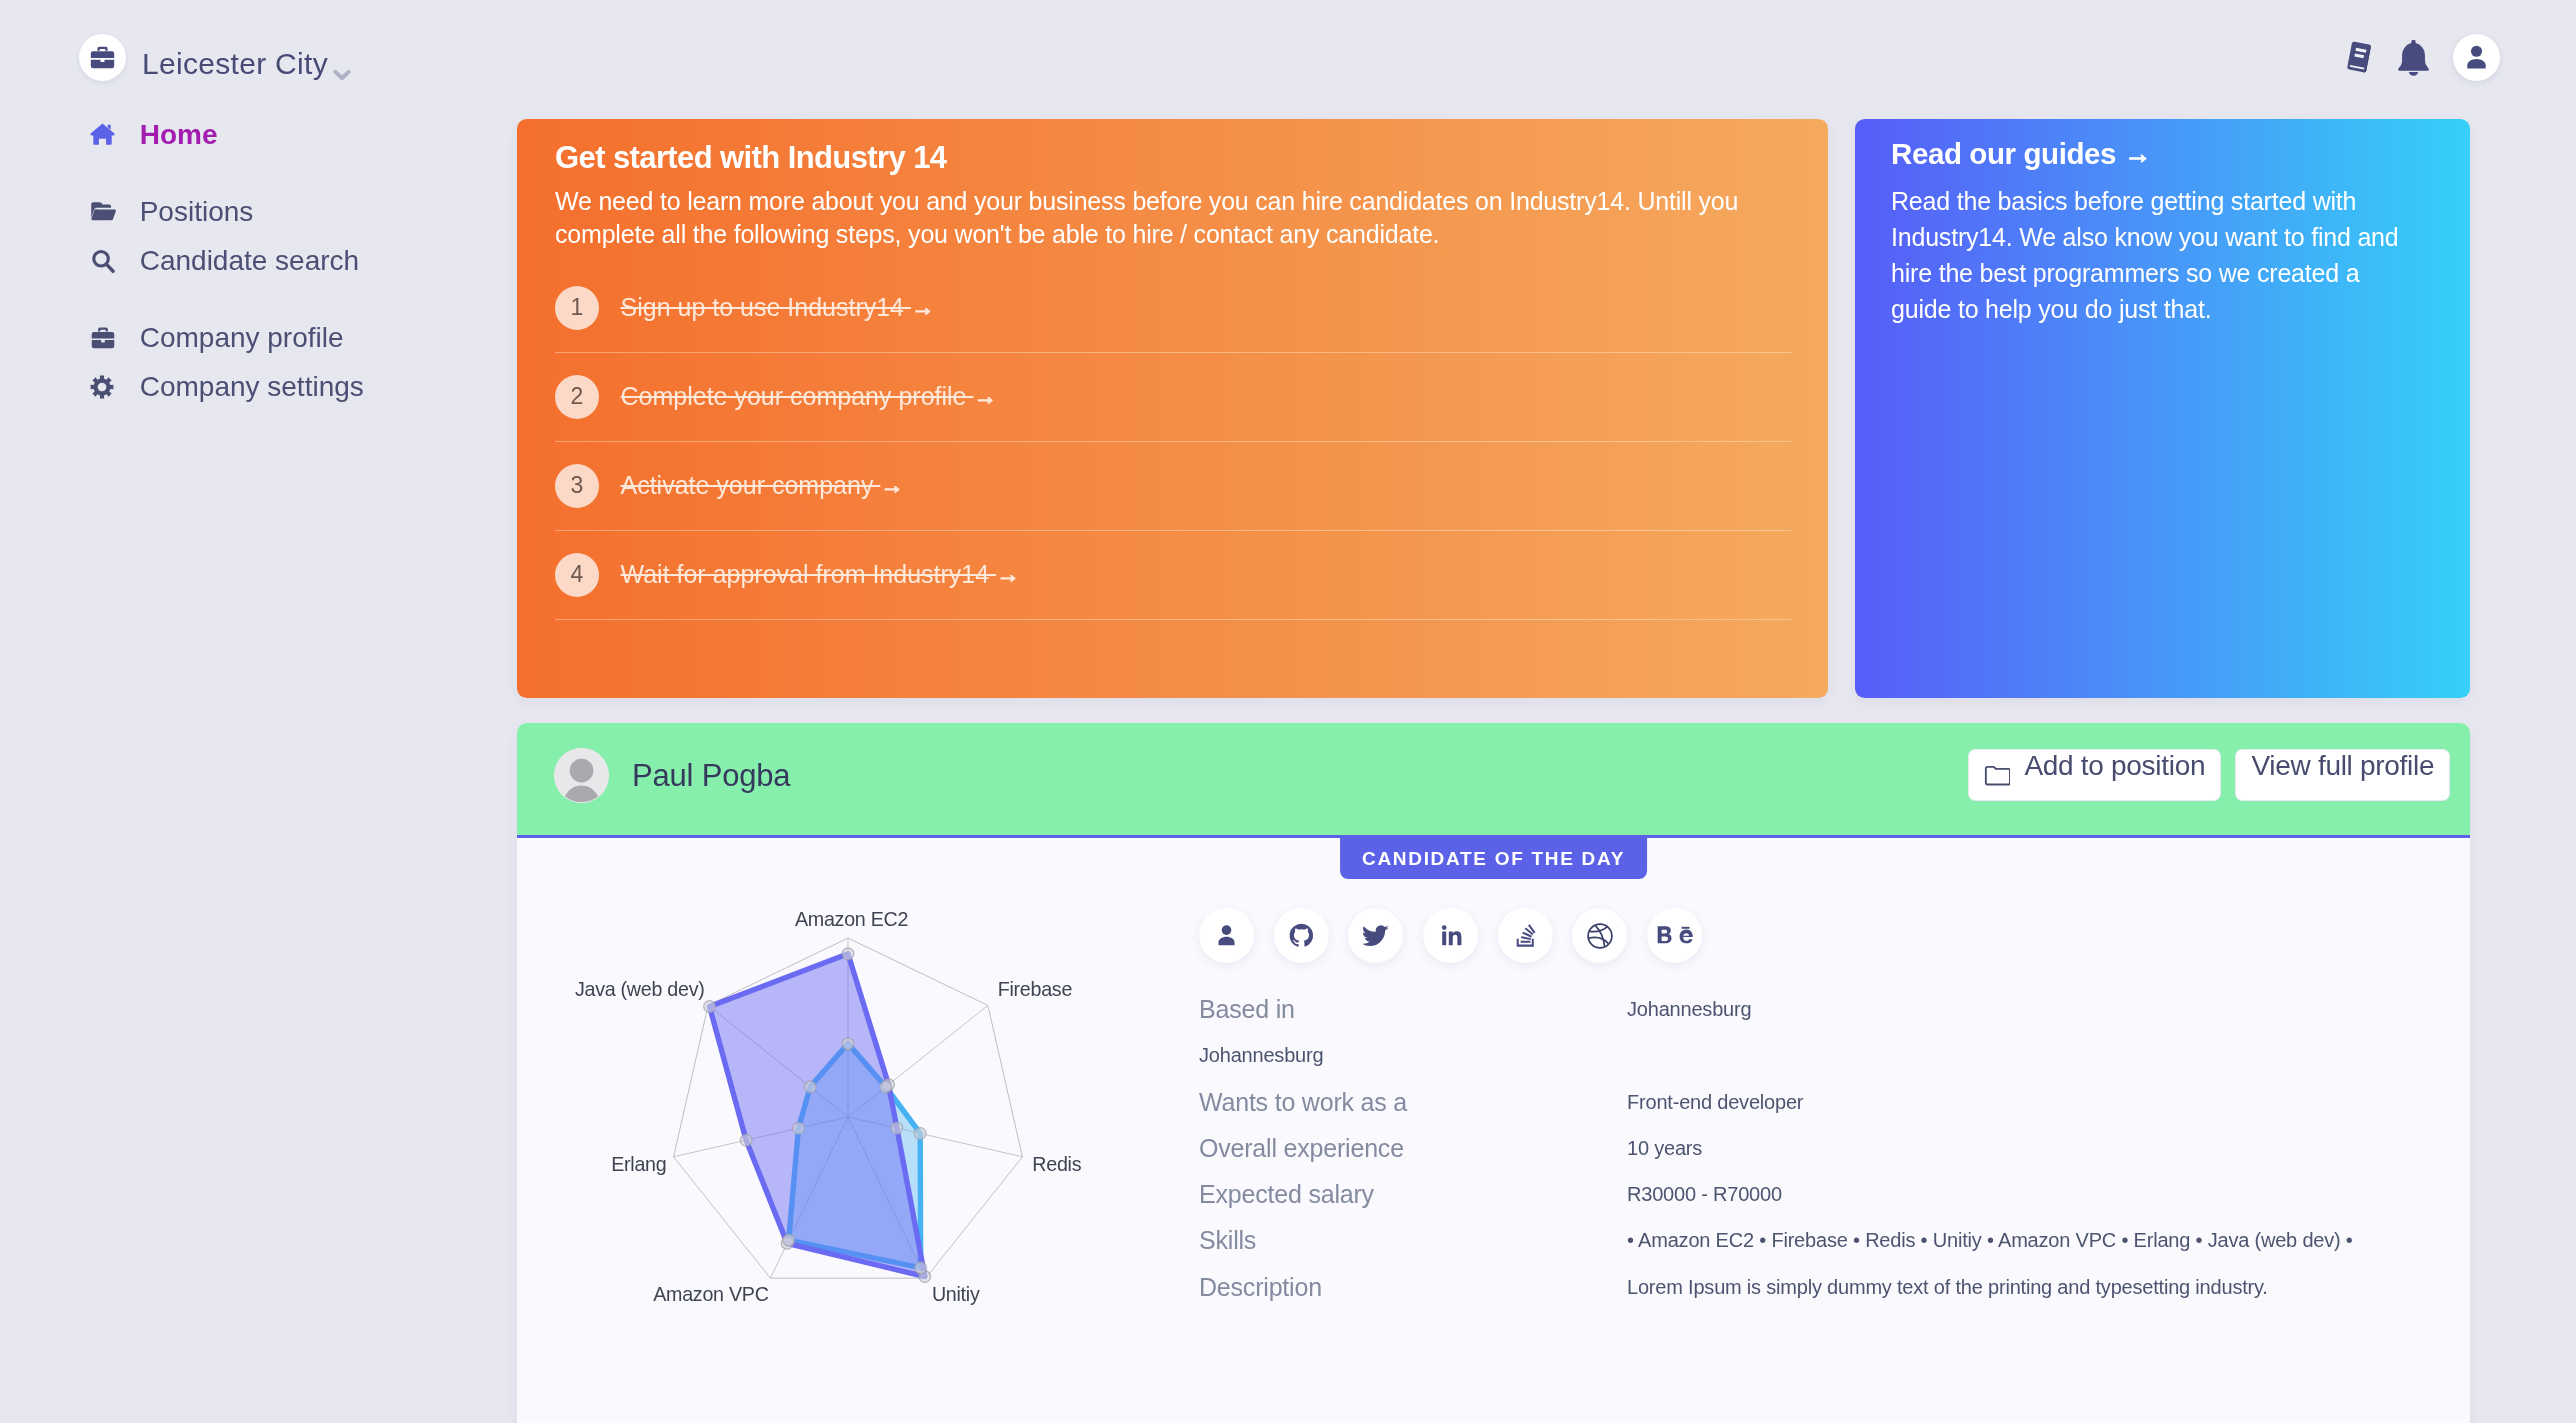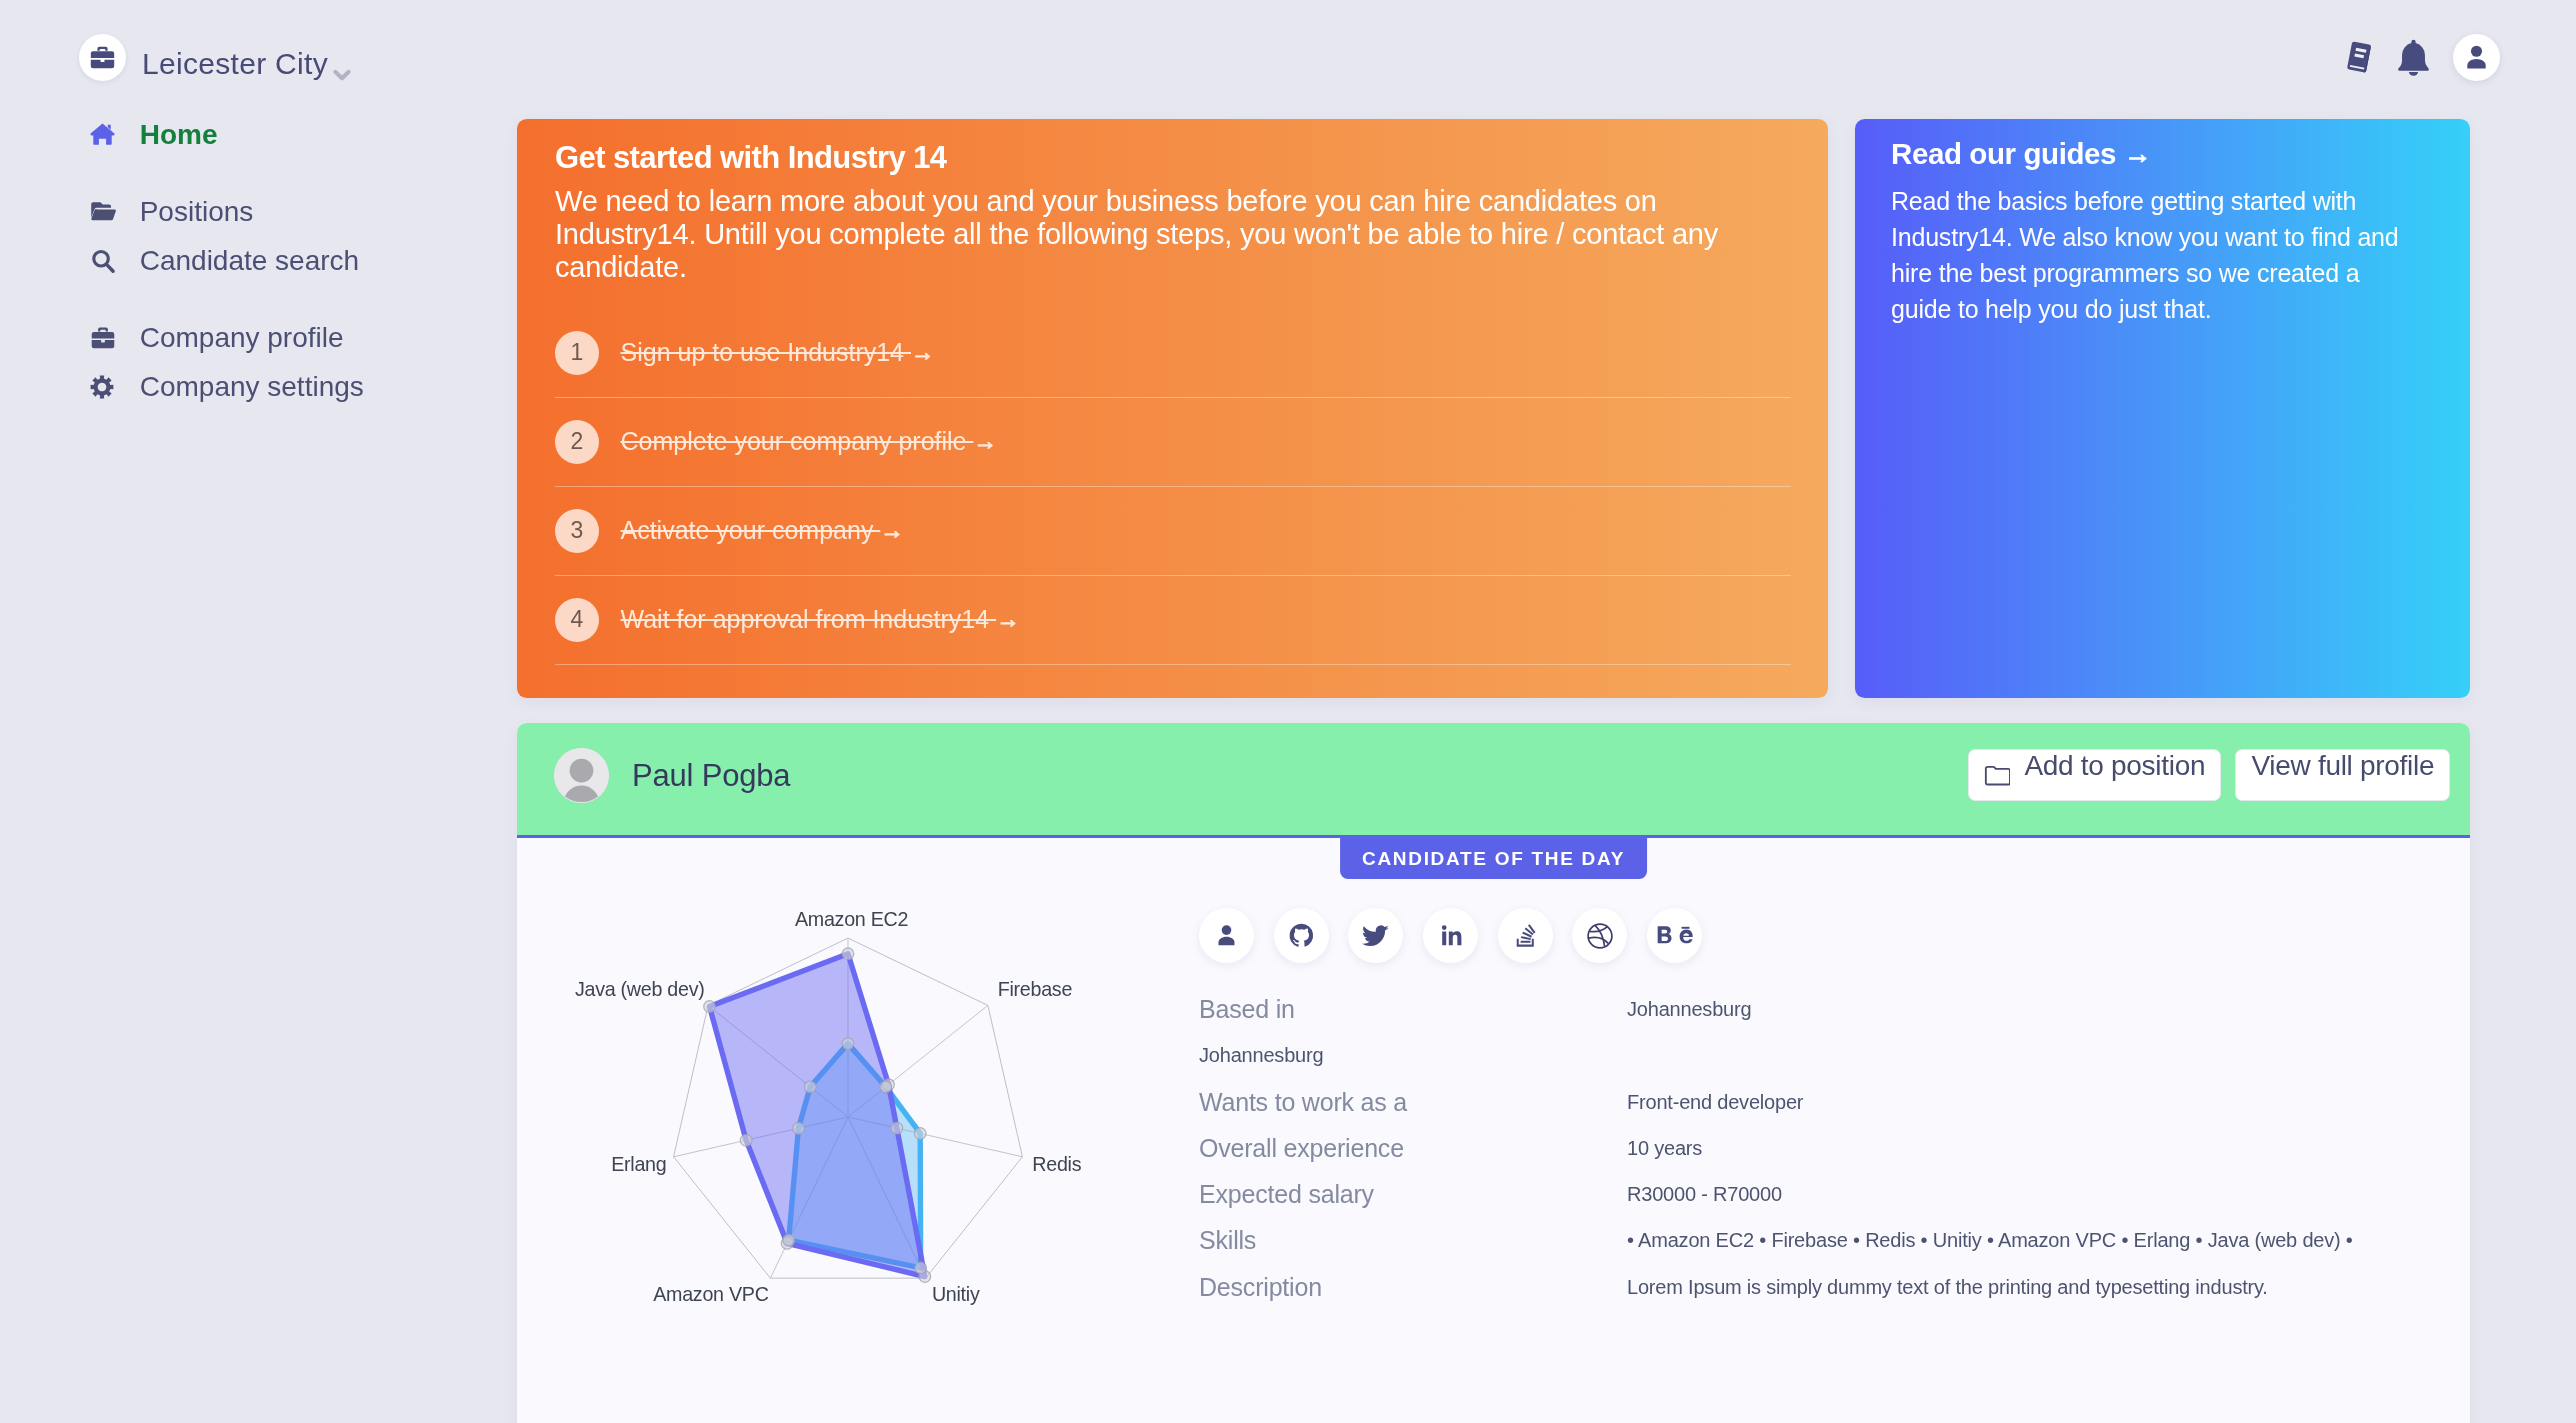--- a/index.html
+++ b/index.html
@@ -14,28 +14,28 @@
 
 .topright{position:absolute;left:2334px;top:32px;display:flex;align-items:center}
 .icon-btn{width:50px;height:50px;display:flex;align-items:center;justify-content:center;cursor:pointer}
 .icon-btn+.icon-btn{margin-left:4.5px}
 .avatar-btn{width:47px;height:47px;margin-left:14.3px;border-radius:50%;background:#fff;display:flex;align-items:center;justify-content:center;box-shadow:0 1.8px 6.3px rgba(70,74,130,.13)}
 
 .sidebar{position:absolute;left:0;top:110px;width:517px}
 .nav-item{display:flex;align-items:center;height:49px;padding-left:90px;cursor:pointer}
 .nav-ic{width:30px;display:flex;align-items:center;justify-content:flex-start}
 .nav-lb{margin-left:19.7px;font-size:28px;color:#4b4f73}
-.nav-item.active .nav-lb{color:#15803d;font-weight:700}
+.nav-item.active .nav-lb{color:#a21caf;font-weight:700}
 .nav-gap{height:28px}
 
 .card-orange{position:absolute;left:517px;top:119px;width:1311px;height:579px;border-radius:9.8px;
   background:linear-gradient(90deg,#f46f2d 0%,#f5aa5e 100%);
   box-shadow:0 4.5px 14.3px rgba(95,100,155,.07);padding:23px 37px 0 38px;color:#fff;overflow:hidden}
 .co-title{font-size:31px;font-weight:700;letter-spacing:-0.6px;line-height:1;margin-bottom:11.6px}
-.co-desc{font-size:29px;line-height:33px;max-width:1216px;margin-bottom:25px;letter-spacing:-0.2px}
+.co-desc{font-size:25px;line-height:33px;max-width:1216px;margin-bottom:13px;letter-spacing:-0.2px}
 .step{display:flex;align-items:center;height:89px;border-bottom:0.9px solid rgba(255,255,255,.35)}
 .step-num{width:44px;height:44px;border-radius:50%;background:#fbd9c6;color:#6f5850;font-size:23px;display:flex;align-items:center;justify-content:center;flex:none}
 .step-txt{margin-left:21.5px;font-size:25px;color:#fee8da;text-decoration:line-through;text-decoration-thickness:1.8px}
 
 .card-blue{position:absolute;left:1855px;top:119px;width:615px;height:579px;border-radius:9.8px;
   background:linear-gradient(90deg,#575df8 0%,#4896f8 50%,#35d0f8 100%);
   box-shadow:0 4.5px 14.3px rgba(95,100,155,.07);padding:20px 36px;color:#fff}
 .arrow{-webkit-text-stroke:1.2px currentColor;font-size:0.92em;display:inline-block;transform:translateY(-0.9px)}
 .cb-title{font-size:29.5px;font-weight:700;line-height:1;margin-bottom:14.3px;letter-spacing:-0.4px}
 .cb-desc{font-size:25px;line-height:36px;letter-spacing:-0.2px;max-width:524px}

